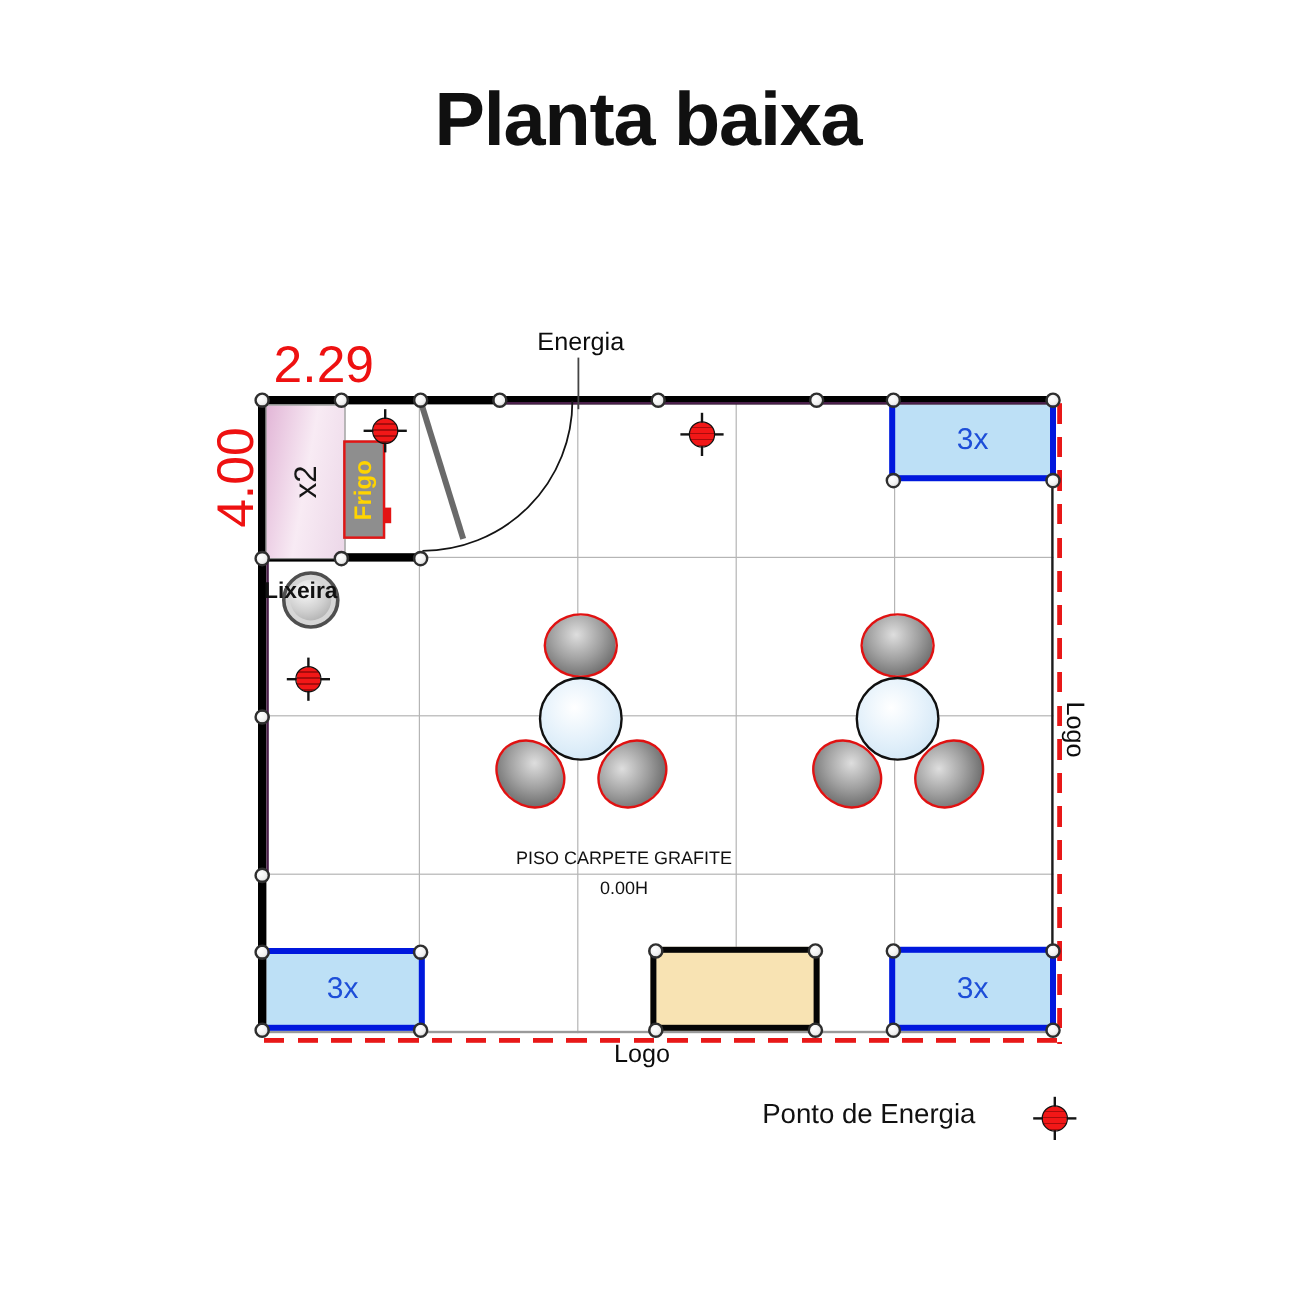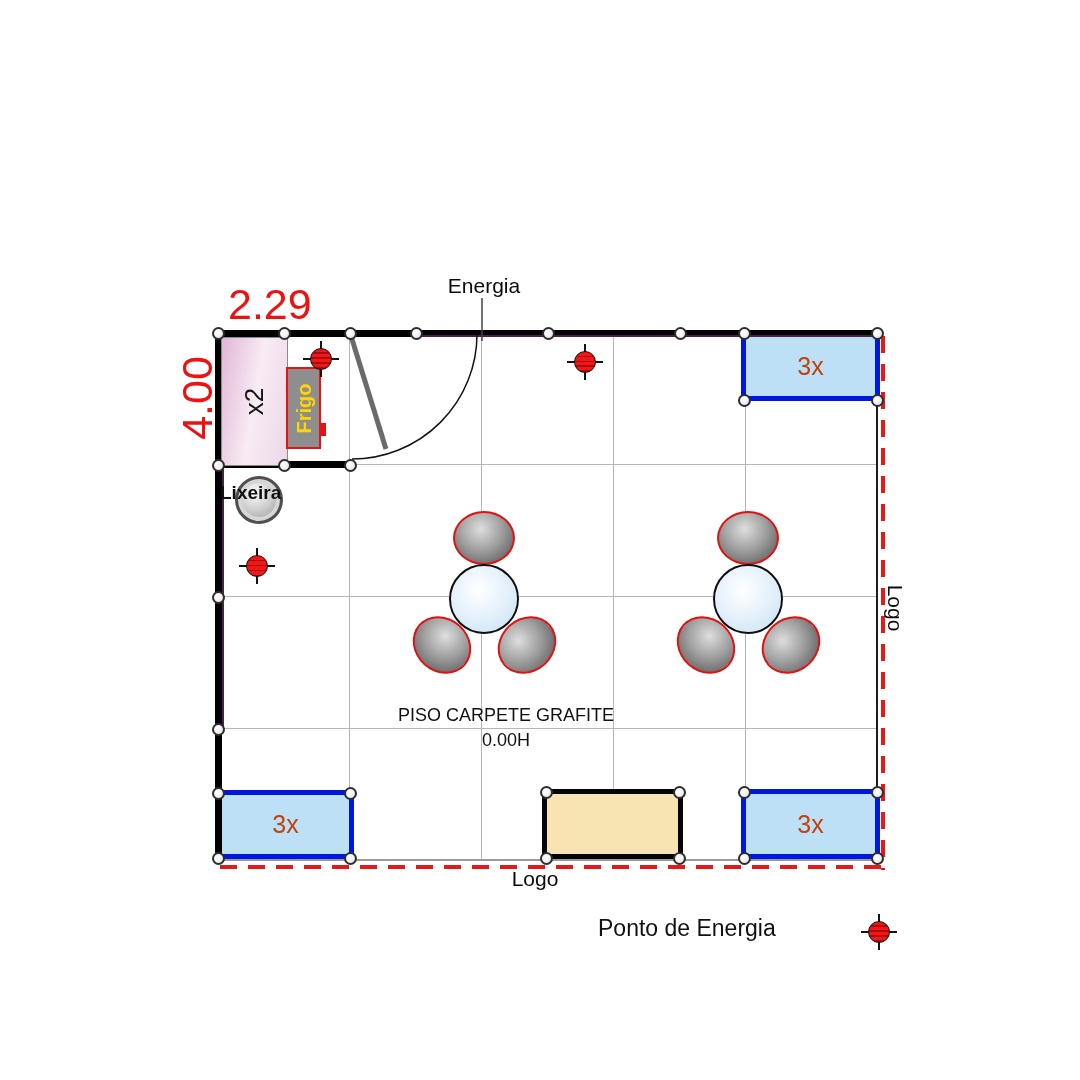--- a/index.html
+++ b/index.html
@@ -10,24 +10,24 @@
   .abs{position:absolute;}
   
   .title{left:0;top:64px;width:1080px;text-align:center;font-size:63px;font-weight:bold;
          color:#101010;letter-spacing:-1px;z-index:12;}
   .dim{color:var(--dim-red,#ee1111);font-size:43px;z-index:12;}
   .dim-w{left:228px;top:280px;}
   .dim-h{left:145px;top:376px;width:100px;height:44px;text-align:center;transform:rotate(-90deg);}
   .small-label{font-size:21px;color:#0c0c0c;z-index:12;}
   .slatwall{left:424px;top:274px;width:120px;text-align:center;}
   .lixeira-label{left:220px;top:482px;font-size:19px;z-index:9;font-weight:bold;}
-  .floor-label{left:346px;top:703px;width:320px;text-align:center;font-size:18px;line-height:25px;z-index:12;}
+  .floor-label{left:360px;top:703px;width:320px;text-align:center;font-size:15px;line-height:25px;z-index:12;}
   .logo-bottom{left:485px;top:867px;width:100px;text-align:center;}
   .logo-right{left:854px;top:595px;width:80px;height:26px;text-align:center;transform:rotate(90deg);}
-  .legend-label{left:598px;top:915px;width:252px;text-align:left;font-size:23px;z-index:12;}
+  .legend-label{left:598px;top:915px;width:252px;text-align:center;font-size:23px;z-index:12;}
   
   .grid{background:#b5b5b5;z-index:1;}
   .thin-right{left:876px;top:333px;width:2px;height:528px;background:#1c1c1c;z-index:2;}
   .thin-bottom{left:218px;top:859px;width:660px;height:2px;background:#9a9a9a;z-index:2;}
   .dash-v{left:881px;top:336px;width:4px;height:534px;z-index:3;
     background:repeating-linear-gradient(180deg,var(--dash-red,#e81818) 0 17px,transparent 17px 28px);}
   .dash-h{left:220px;top:865px;width:666px;height:4px;z-index:3;
     background:repeating-linear-gradient(90deg,var(--dash-red,#e81818) 0 17px,transparent 17px 28px);}
   
   .wall{background:var(--wall-black,#000);z-index:5;}
@@ -45,21 +45,21 @@
   .fridge{left:286px;top:367px;width:31px;height:78px;z-index:8;
     background:var(--fridge-gray,#8e8e8e);border:2px solid #e31414;
     display:flex;align-items:center;justify-content:center;}
   .fridge span{transform:rotate(-90deg);font-size:20px;font-weight:600;color:var(--fridge-text,#ffd400);}
   .fridge .tab{position:absolute;right:-7px;top:54px;width:6px;height:13px;background:#e31414;}
   .trash{left:235px;top:476px;width:42px;height:42px;border-radius:50%;z-index:7;
     border:3px solid #4f4f4f;box-shadow:inset 0 0 0 4px #d6d6d6;
     background:radial-gradient(circle at 40% 32%,#fafafa 0%,#cfcfcf 45%,#8f8f8f 100%);}
   .shelf{z-index:4;background:var(--shelf-fill,#bde0f6);border:5px solid var(--shelf-blue,#0018dd);
     display:flex;align-items:center;justify-content:center;box-sizing:border-box;}
-  .shelf span{font-size:25px;color:#c2410c;}
+  .shelf span{font-size:25px;color:#1d4ed8;}
   .shelf-tr{left:741px;top:337px;width:139px;height:64px;border-top:none;}
   .shelf-bl{left:222px;top:790px;width:132px;height:69px;border-left:none;}
   .shelf-br{left:741px;top:789px;width:139px;height:70px;}
   .beige-box{left:542px;top:789px;width:141px;height:70px;z-index:4;box-sizing:border-box;
     background:var(--beige-fill,#f8e3b3);border:5px solid #050505;}
   
   .table{width:66px;height:66px;border-radius:50%;border:2px solid #101010;z-index:8;
     background:radial-gradient(circle at 42% 36%,#ffffff 0%,#e6f2fb 45%,var(--table-fill,#c8e1f3) 100%);}
   .chair{width:58px;height:50px;border-radius:50%;border:2.5px solid #e01212;z-index:7;
     background:radial-gradient(circle at 44% 32%,#dedede 0%,#a0a0a0 45%,#5c5c5c 90%);}
@@ -73,20 +73,21 @@
   
   .node{width:13px;height:13px;border-radius:50%;border:2px solid #2e2e2e;box-sizing:border-box;z-index:10;
     background:radial-gradient(circle at 35% 35%,#ffffff 0%,#f1f1f1 55%,#c9c9c9 100%);position:absolute;}
   svg.overlay{position:absolute;left:0;top:0;z-index:7;pointer-events:none;}
 </style>
 </head>
 <body>
 
 <div class="canvas">
 
+  <div class="abs title">Planta baixa</div>
 
   <div class="abs dim dim-w">2.29</div>
   <div class="abs dim dim-h">4.00</div>
 
   <div class="abs grid" style="left:349px;top:333px;width:1px;height:528px;"></div>
   <div class="abs grid" style="left:481px;top:333px;width:1px;height:528px;"></div>
   <div class="abs grid" style="left:613px;top:333px;width:1px;height:528px;"></div>
   <div class="abs grid" style="left:745px;top:333px;width:1px;height:528px;"></div>
   <div class="abs grid" style="left:218px;top:464px;width:660px;height:1px;"></div>
   <div class="abs grid" style="left:218px;top:596px;width:660px;height:1px;"></div>

